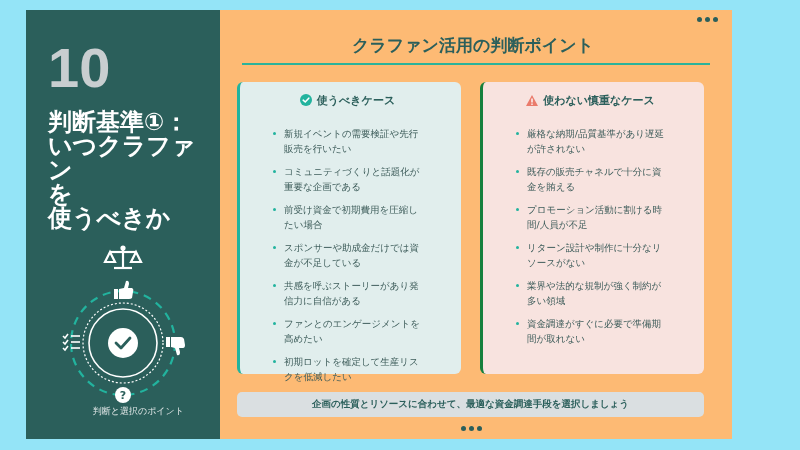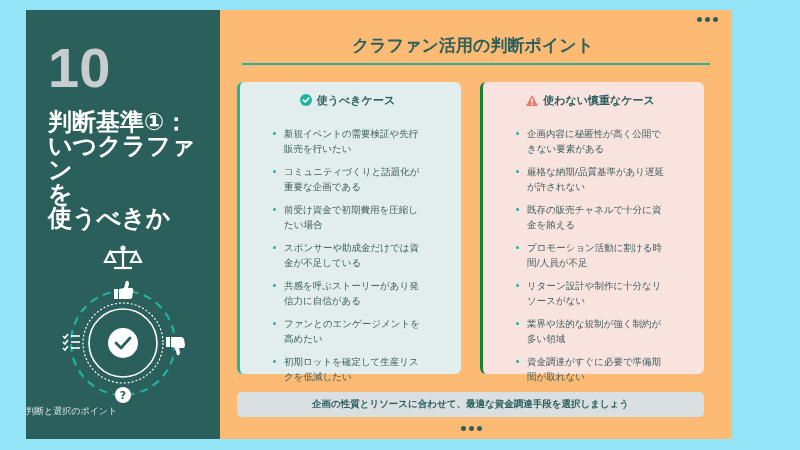--- a/index.html
+++ b/index.html
@@ -17,21 +17,21 @@
     .num {
       position:absolute; left:22px; top:28px; font-family:"Liberation Sans", sans-serif;
       font-weight:bold; font-size:56px; color:#c8ced0; line-height:60px;
     }
     .left-title {
       position:absolute; left:22px; top:100px; width:165px; font-size:24px; font-weight:bold;
       line-height:24px; color:#fff; white-space:pre-line;
     }
     .graphic { position:absolute; left:0; top:228px; width:194px; height:170px; }
     .caption {
-      position:absolute; left:0; width:158px; top:395px; text-align:left; font-size:9px; color:#e2e8e8;
+      position:absolute; left:0; width:158px; top:395px; text-align:right; font-size:9px; color:#e2e8e8;
     }
     .right { flex:1; position:relative; }
     .dots {
       position:absolute; display:flex; gap:3px;
     }
     .dots span { width:5px; height:5px; border-radius:50%; background:#2b5f5b; display:block; }
     .title {
       position:absolute; left:20px; width:466px; top:24px; text-align:center; font-size:17px;
       font-weight:bold; color:#2b5f5b;
     }
@@ -150,21 +150,20 @@
     <div class="card avoid">
       <div class="card-head">
         <svg width="12" height="11" viewBox="0 0 12 11">
           <path d="M6 0 L12 11 L0 11 Z" fill="#ea7b6b"></path>
           <rect x="5.3" y="3.5" width="1.4" height="4" fill="#fff"></rect>
           <rect x="5.3" y="8.5" width="1.4" height="1.4" fill="#fff"></rect>
         </svg>
         <span>使わない慎重なケース</span>
       </div>
       <ul>
-        <li>企画内容に秘匿性が高く公開できない要素がある</li>
         <li>厳格な納期/品質基準があり遅延が許されない</li>
         <li>既存の販売チャネルで十分に資金を賄える</li>
         <li>プロモーション活動に割ける時間/人員が不足</li>
         <li>リターン設計や制作に十分なリソースがない</li>
         <li>業界や法的な規制が強く制約が多い領域</li>
         <li>資金調達がすぐに必要で準備期間が取れない</li>
       </ul>
     </div>
 
     <div class="footer-bar">企画の性質とリソースに合わせて、最適な資金調達手段を選択しましょう</div>

